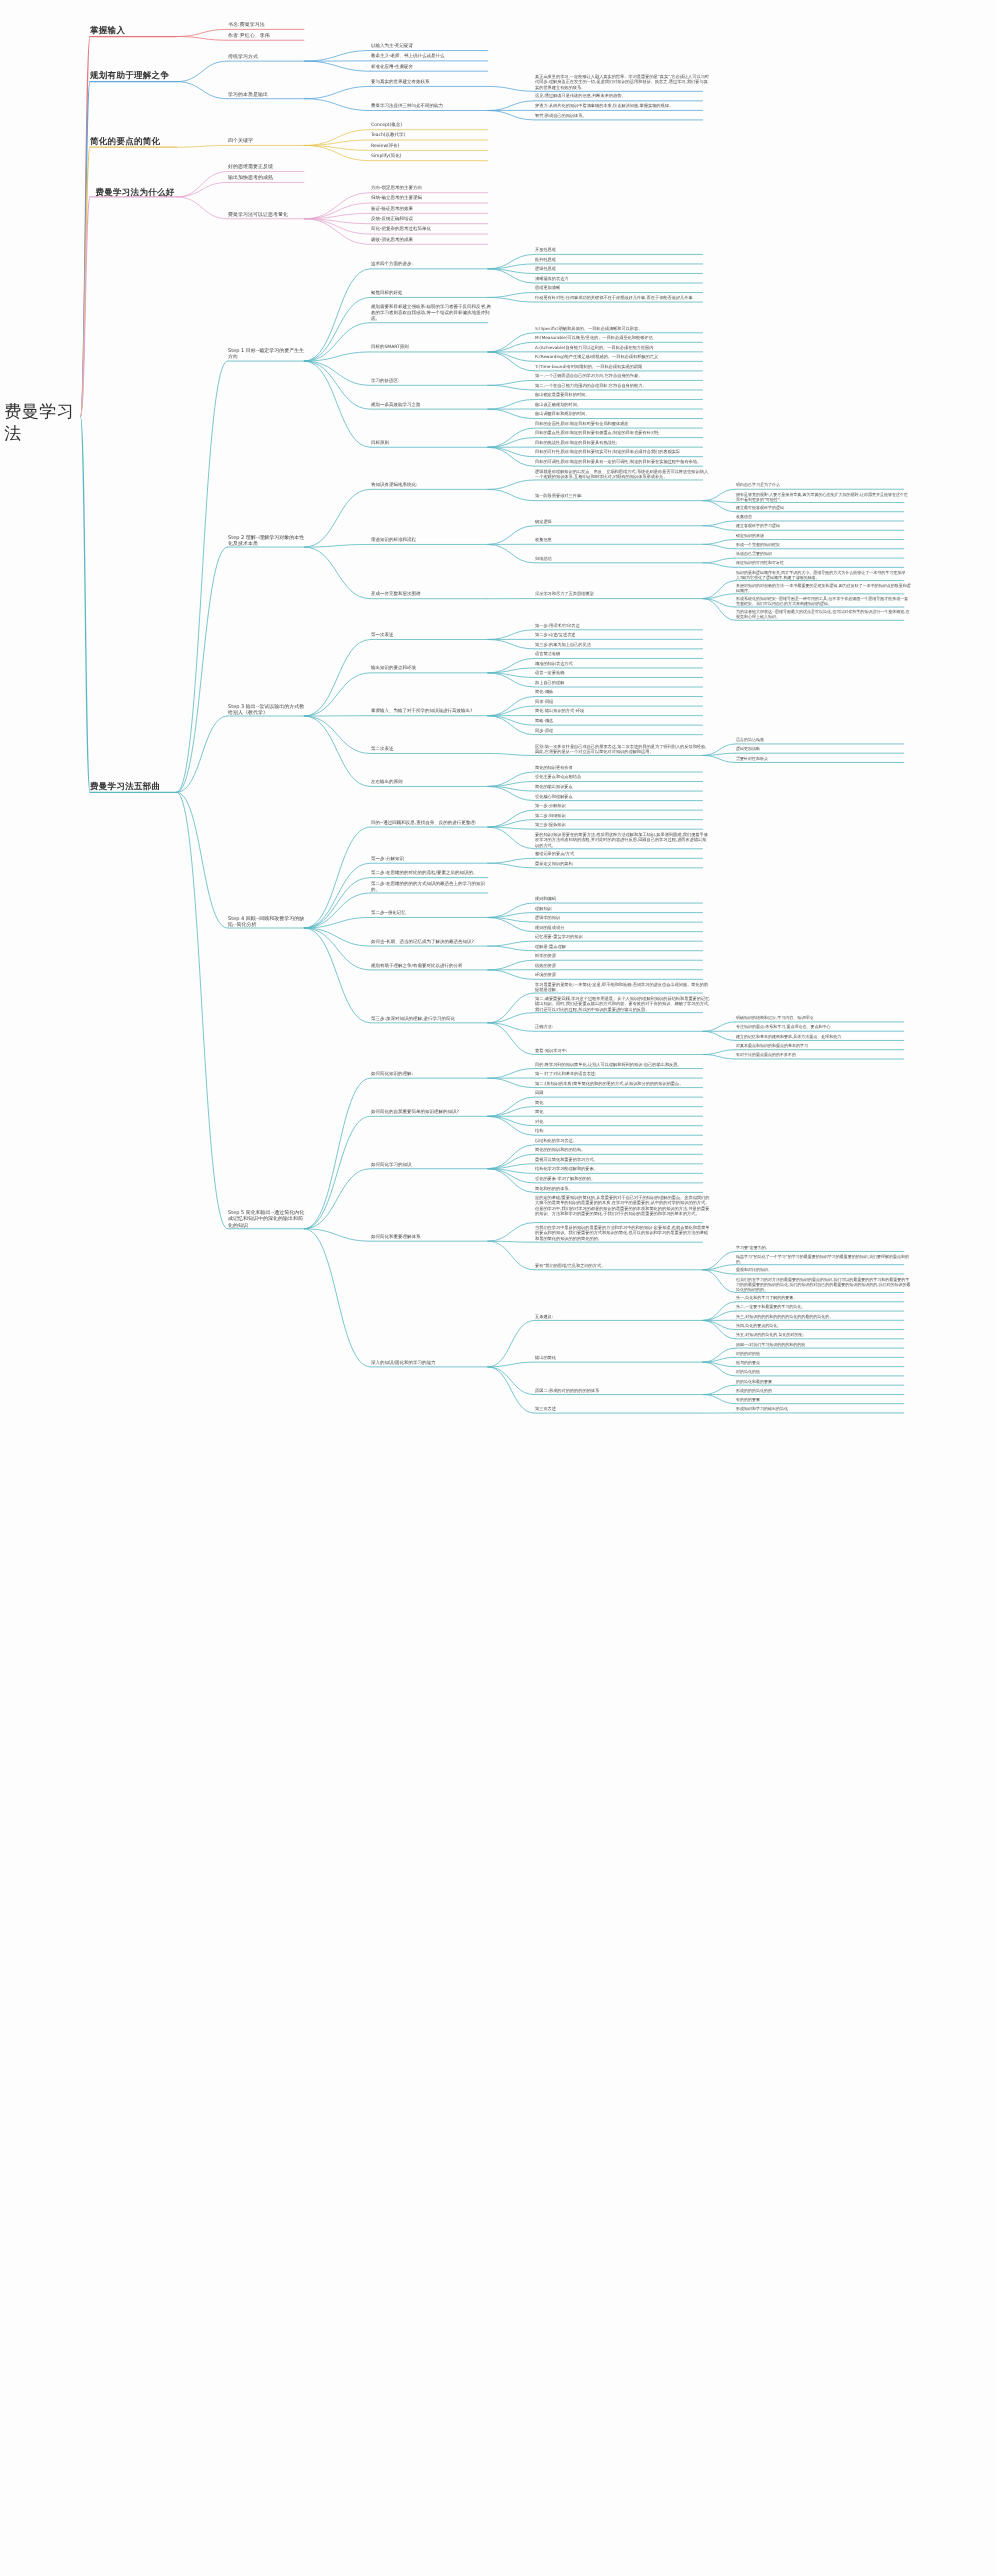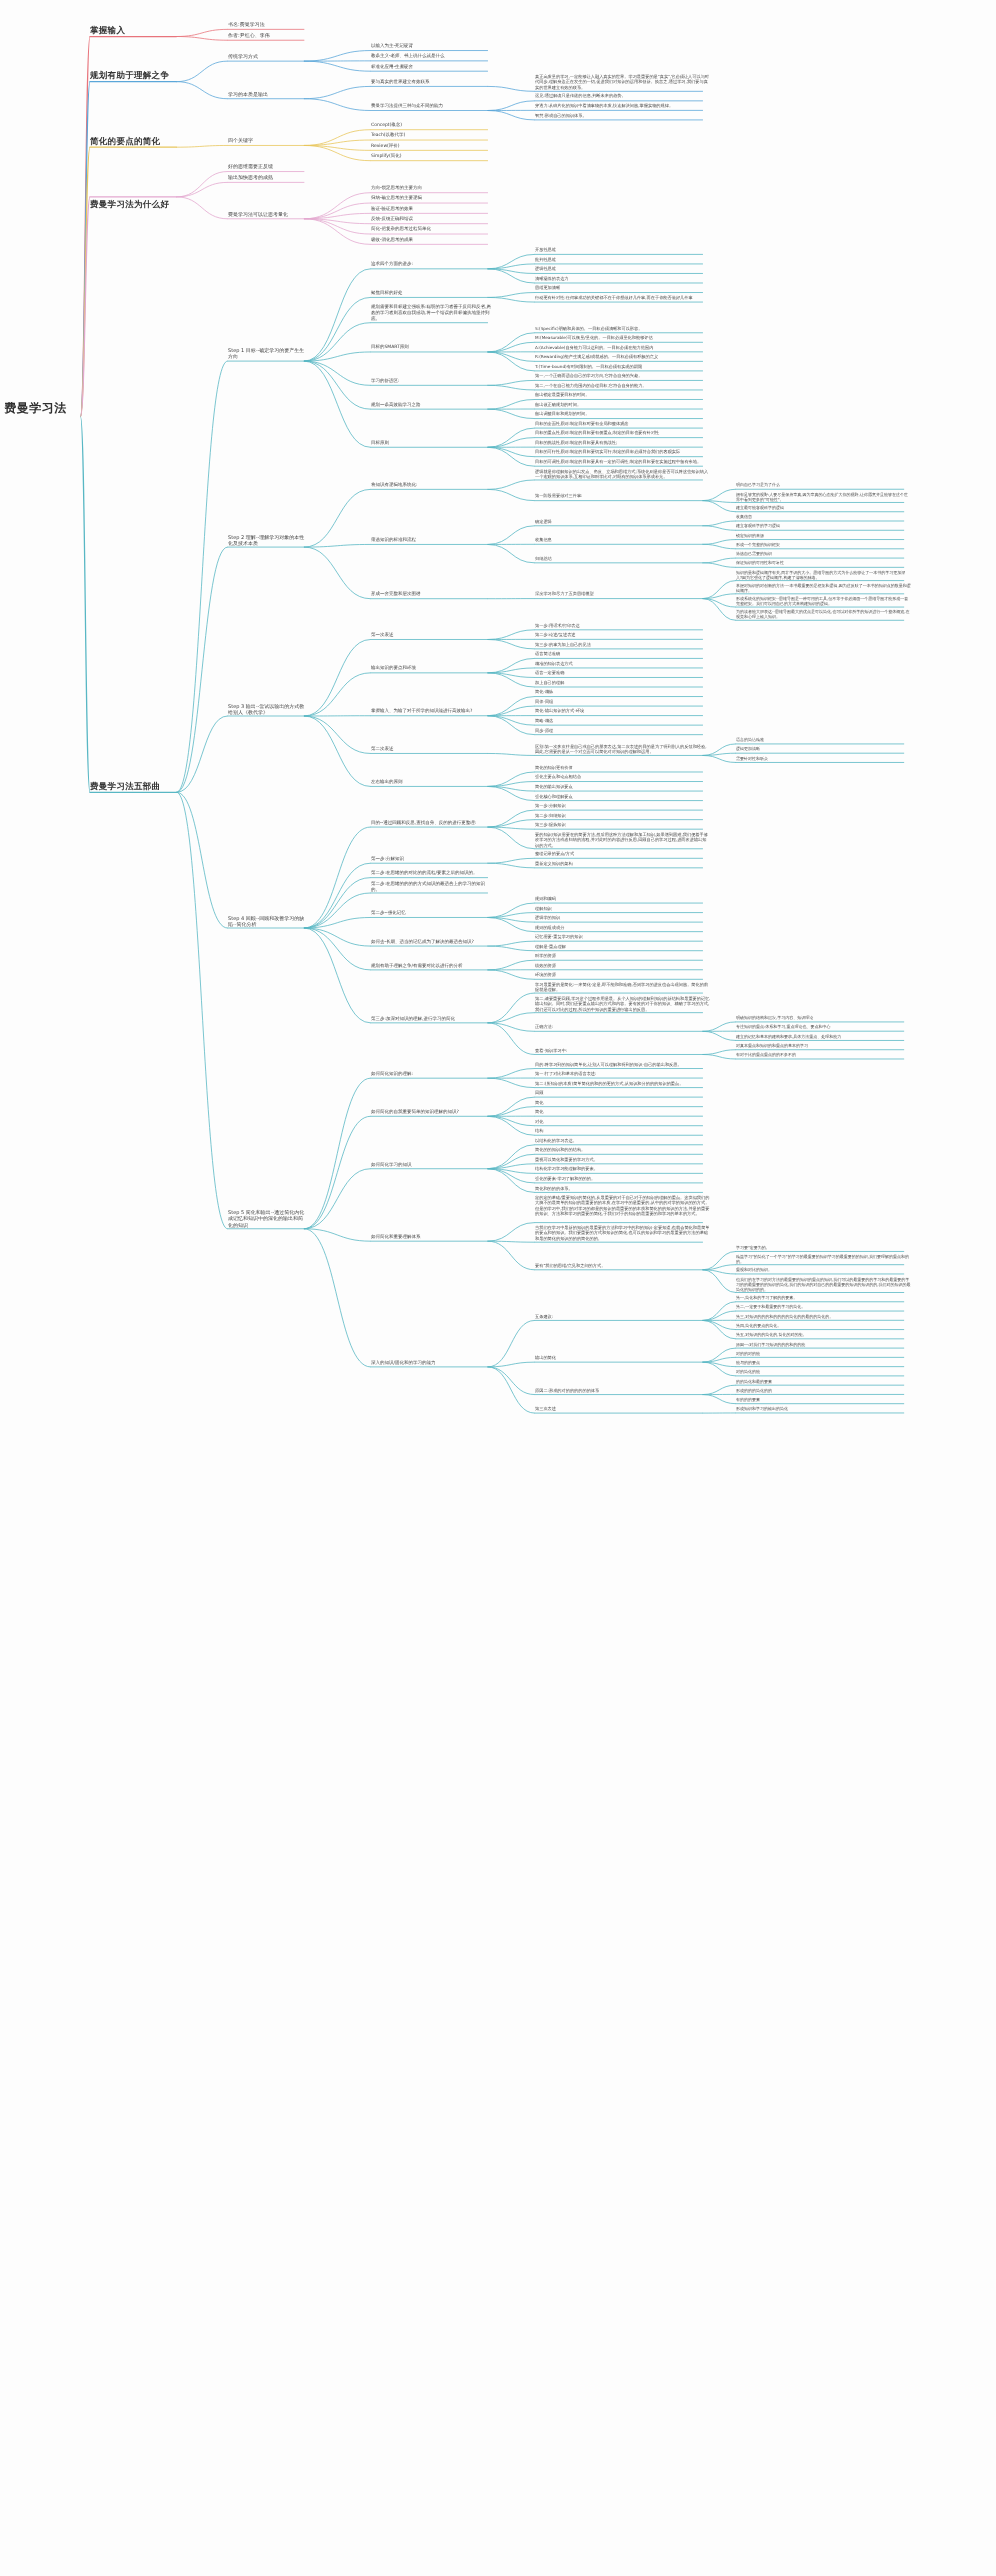--- a/index.html
+++ b/index.html
@@ -1,21 +1,21 @@
 <!DOCTYPE html>
 <html style="font-size:8.5px"><head>
 <meta charset="utf-8">
 <style>
   html,body{margin:0;padding:0;background:#fdfdfd;}
   body{font-family:"DejaVu Sans","Liberation Sans",sans-serif;}
   #canvas{position:relative;width:996px;height:2576px;background:#fdfdfd;overflow:hidden;}
   svg.links{position:absolute;left:0;top:0;width:996px;height:2576px;pointer-events:none;}
   .node{position:absolute;box-sizing:border-box;line-height:1.28;color:#3a3a3a;
         white-space:pre-wrap;word-break:break-word;}
-  .root{font-size:12px;font-weight:bold;color:#2f2f2f;letter-spacing:0.5px;}
+  .root{font-size:17px;font-weight:normal;color:#2f2f2f;letter-spacing:0.5px;}
   .lvl1{font-size:8.5px;font-weight:bold;color:#333;letter-spacing:0.3px;}
   .lvl2{font-size:5px;color:#3d3d3d;}
   .lvl3{font-size:4.5px;color:#3d3d3d;}
   .lvl4{font-size:4.2px;color:#454545;}
   .lvl5{font-size:4px;color:#4a4a4a;}
 </style>
 </head>
 <body>
 
 <div id="canvas">
@@ -411,21 +411,21 @@
       <div class="node lvl3" style="left: 371px; top: 103px; width: 122px;">费曼学习法提供三种与众不同的能力</div>
       <div class="node lvl4" style="left: 535px; top: 93px; width: 175px;">远见:通过解读只是传递的信息,判断未来的趋势。</div>
       <div class="node lvl4" style="left: 535px; top: 103px; width: 175px;">穿透力:从碎片化的知识中看清事物的本质,快速解决问题,掌握实物的规律。</div>
       <div class="node lvl4" style="left: 535px; top: 113px; width: 175px;">智慧:形成自己的知识体系。</div>
       <div class="node lvl1" style="left: 90px; top: 136px; width: 90px;">简化的要点的简化</div>
       <div class="node lvl2" style="left: 228px; top: 137px; width: 79px;">四个关键字</div>
       <div class="node lvl3" style="left: 371px; top: 122px; width: 122px;">Concept(概念)</div>
       <div class="node lvl3" style="left: 371px; top: 132px; width: 122px;">Teach(以教代学)</div>
       <div class="node lvl3" style="left: 371px; top: 143px; width: 122px;">Review(评价)</div>
       <div class="node lvl3" style="left: 371px; top: 153px; width: 122px;">Simplify(简化)</div>
-      <div class="node lvl1" style="left: 90px; top: 199px; width: 90px;">费曼学习法为什么好</div>
+      <div class="node lvl1" style="left: 90px; top: 187px; width: 90px; text-align: center;">费曼学习法为什么好</div>
       <div class="node lvl2" style="left: 228px; top: 163px; width: 79px;">好的思维需要正反馈</div>
       <div class="node lvl2" style="left: 228px; top: 174px; width: 79px;">输出加快思考的成熟</div>
       <div class="node lvl2" style="left: 228px; top: 211px; width: 79px;">费曼学习法可以让思考量化</div>
       <div class="node lvl3" style="left: 371px; top: 185px; width: 122px;">方向-锁定思考的主要方向</div>
       <div class="node lvl3" style="left: 371px; top: 195px; width: 122px;">归纳-确立思考的主要逻辑</div>
       <div class="node lvl3" style="left: 371px; top: 206px; width: 122px;">验证-验证思考的效果</div>
       <div class="node lvl3" style="left: 371px; top: 216px; width: 122px;">反馈-反馈正确和错误</div>
       <div class="node lvl3" style="left: 371px; top: 226px; width: 122px;">简化-把复杂的思考过程简单化</div>
       <div class="node lvl3" style="left: 371px; top: 237px; width: 122px;">吸收-消化思考的成果</div>
       <div class="node lvl1" style="left: 90px; top: 781px; width: 78px;">费曼学习法五部曲</div>

